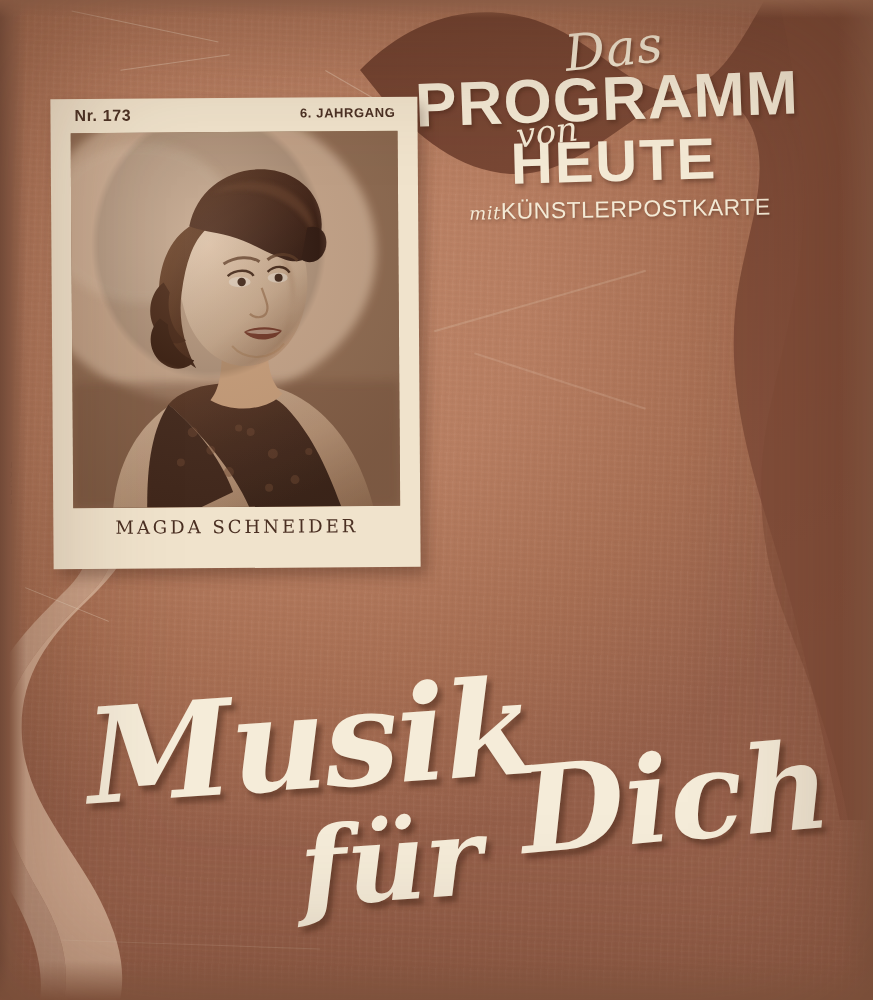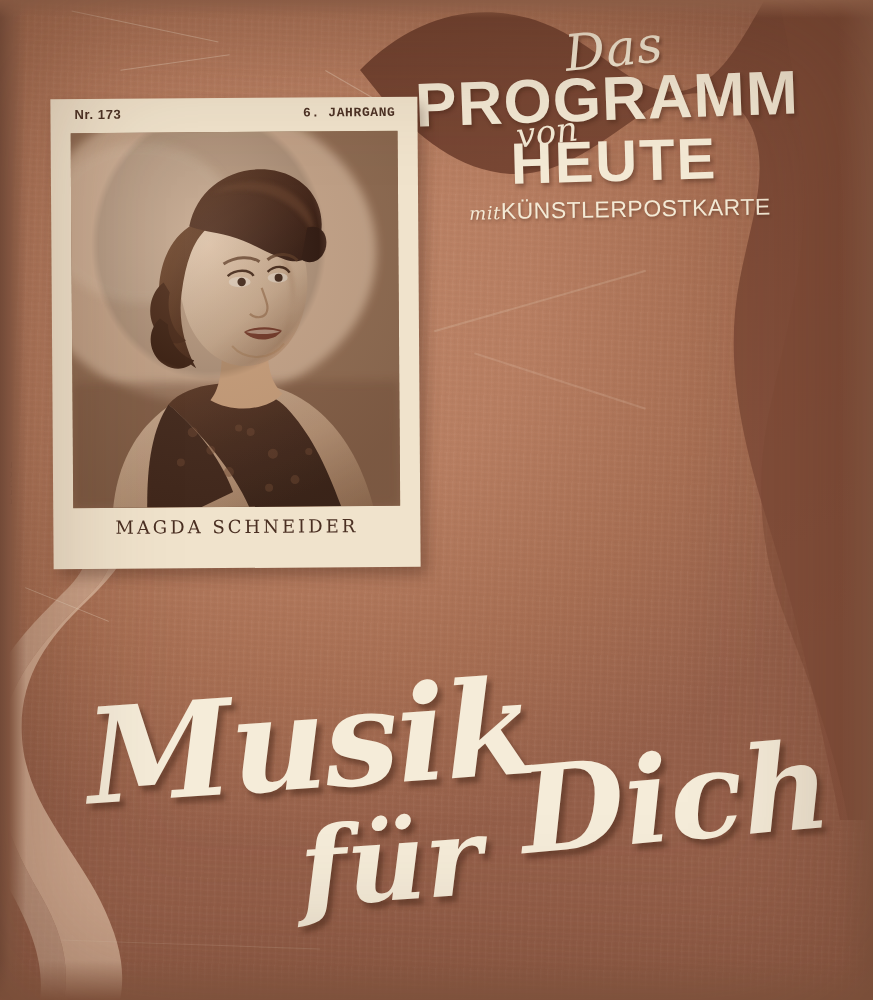--- a/index.html
+++ b/index.html
@@ -160,35 +160,35 @@
     transform: rotate(-0.4deg);
   }
   .card-head {
     position: relative;
     height: 30px;
   }
   .card-nr {
     position: absolute;
     left: 24px;
     top: 8px;
-    font-size: 13px;
+    font-size: 16px;
     font-weight: bold;
     letter-spacing: .6px;
     color: #4b3124;
     font-family: "Liberation Sans", sans-serif;
   }
   .card-jahr {
     position: absolute;
     right: 22px;
     top: 8px;
     font-size: 13px;
     font-weight: bold;
     letter-spacing: .6px;
     color: #4b3124;
-    font-family: Liberation Mono, monospace;
+    font-family: Liberation Sans, sans-serif;
   }
   .photo-frame {
     position: absolute;
     left: 20px;
     top: 34px;
     width: 327px;
     height: 375px;
     overflow: hidden;
     background: #8d6a52;
   }

